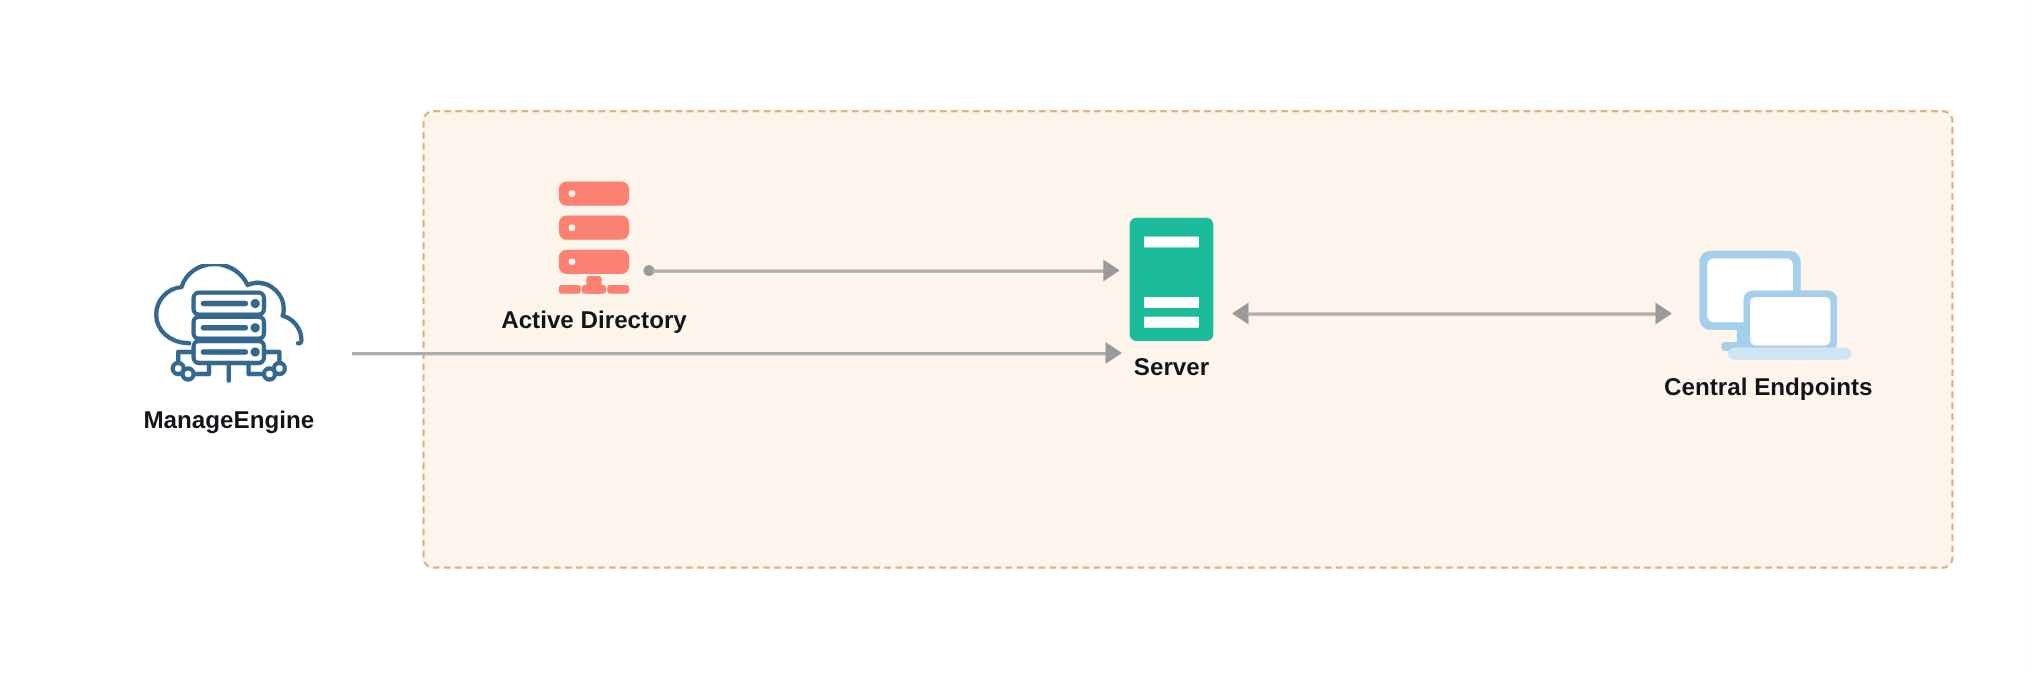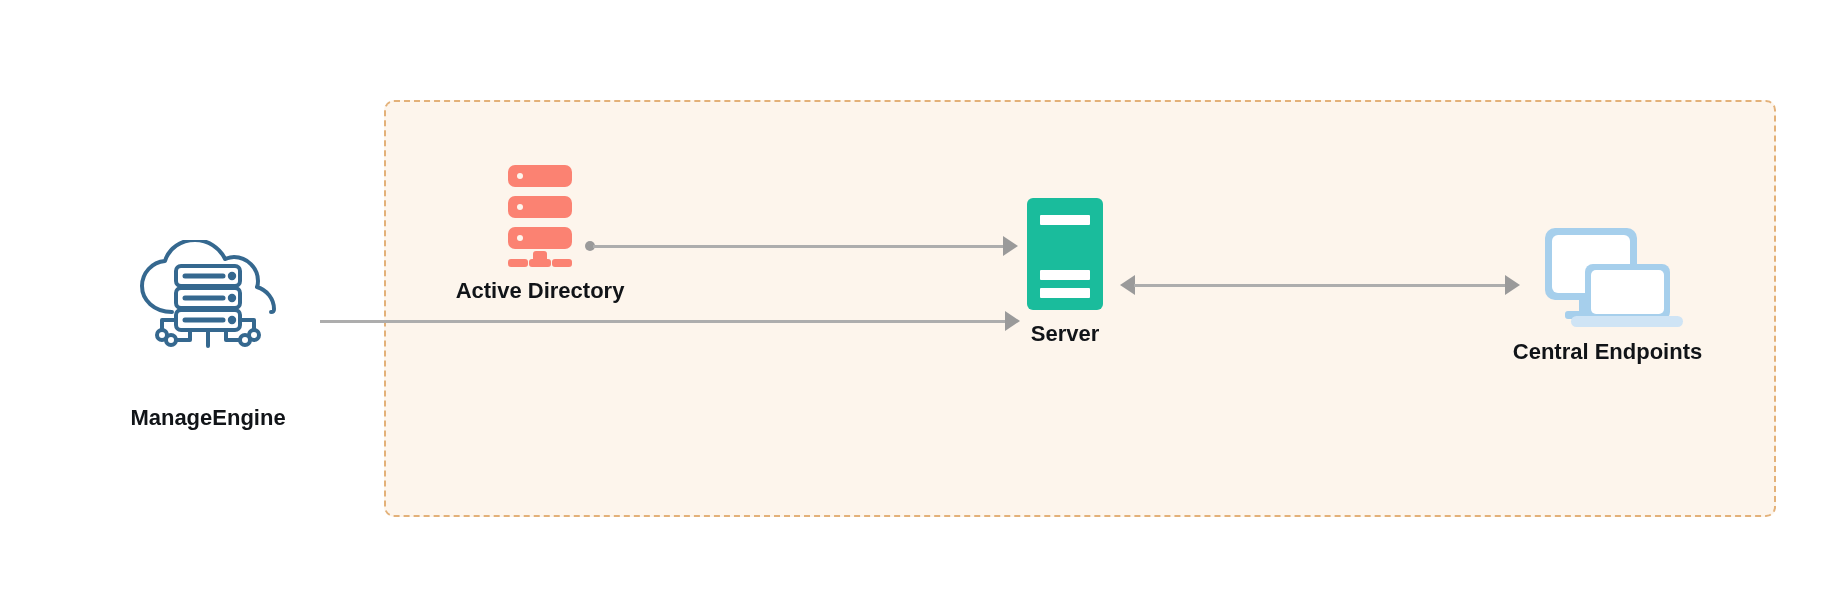--- a/index.html
+++ b/index.html
@@ -28,21 +28,21 @@
     transform: translateX(-50%);
     white-space: nowrap;
     color: #111418;
     font-weight: bold;
     font-size: 22px;
     line-height: 1.28;
   }
 
   
   #cloud-node { left: 128px; top: 240px; width: 160px; height: 110px; }
-  #cloud-node .node-label { top: 128px; margin-top: 36px; }
+  #cloud-node .node-label { top: 128px; }
 
   
   #ad-node { left: 500px; top: 165px; width: 80px; height: 105px; }
   #ad-node .node-label { top: 112px; }
 
   .ad-bar {
     position: absolute;
     left: 8px; width: 64px; height: 22px;
     background: #fb8272;
     border-radius: 7px;

